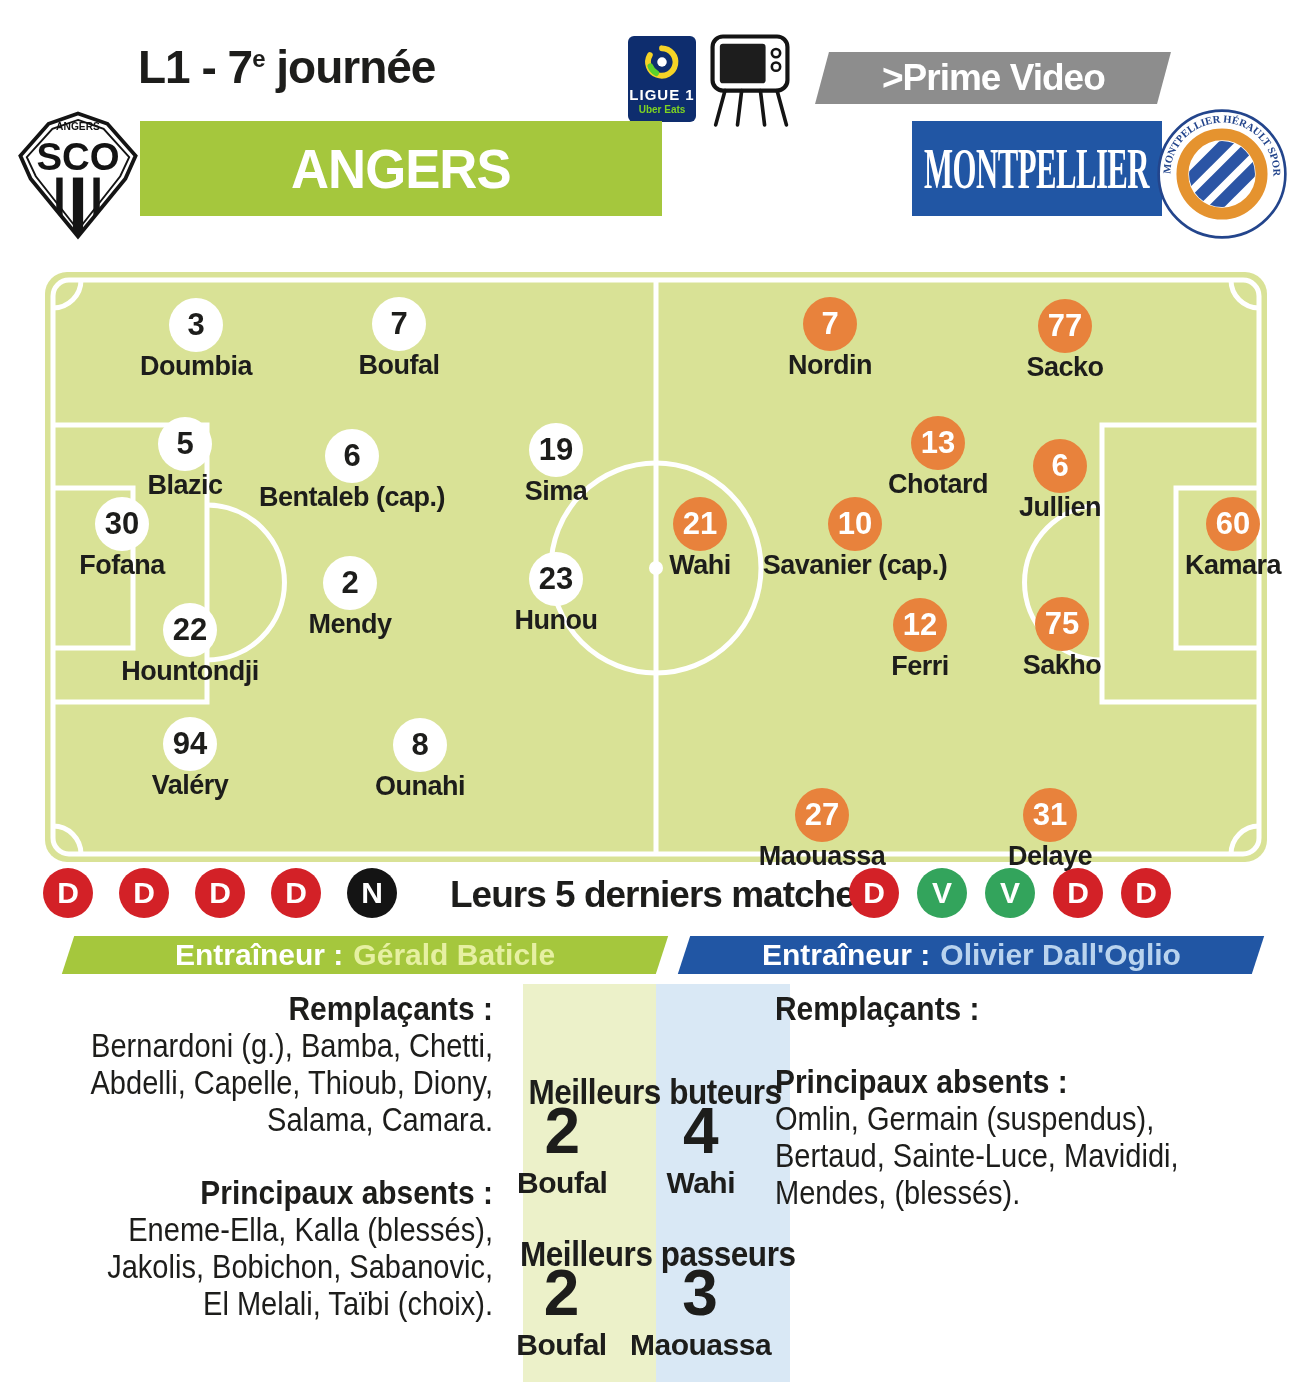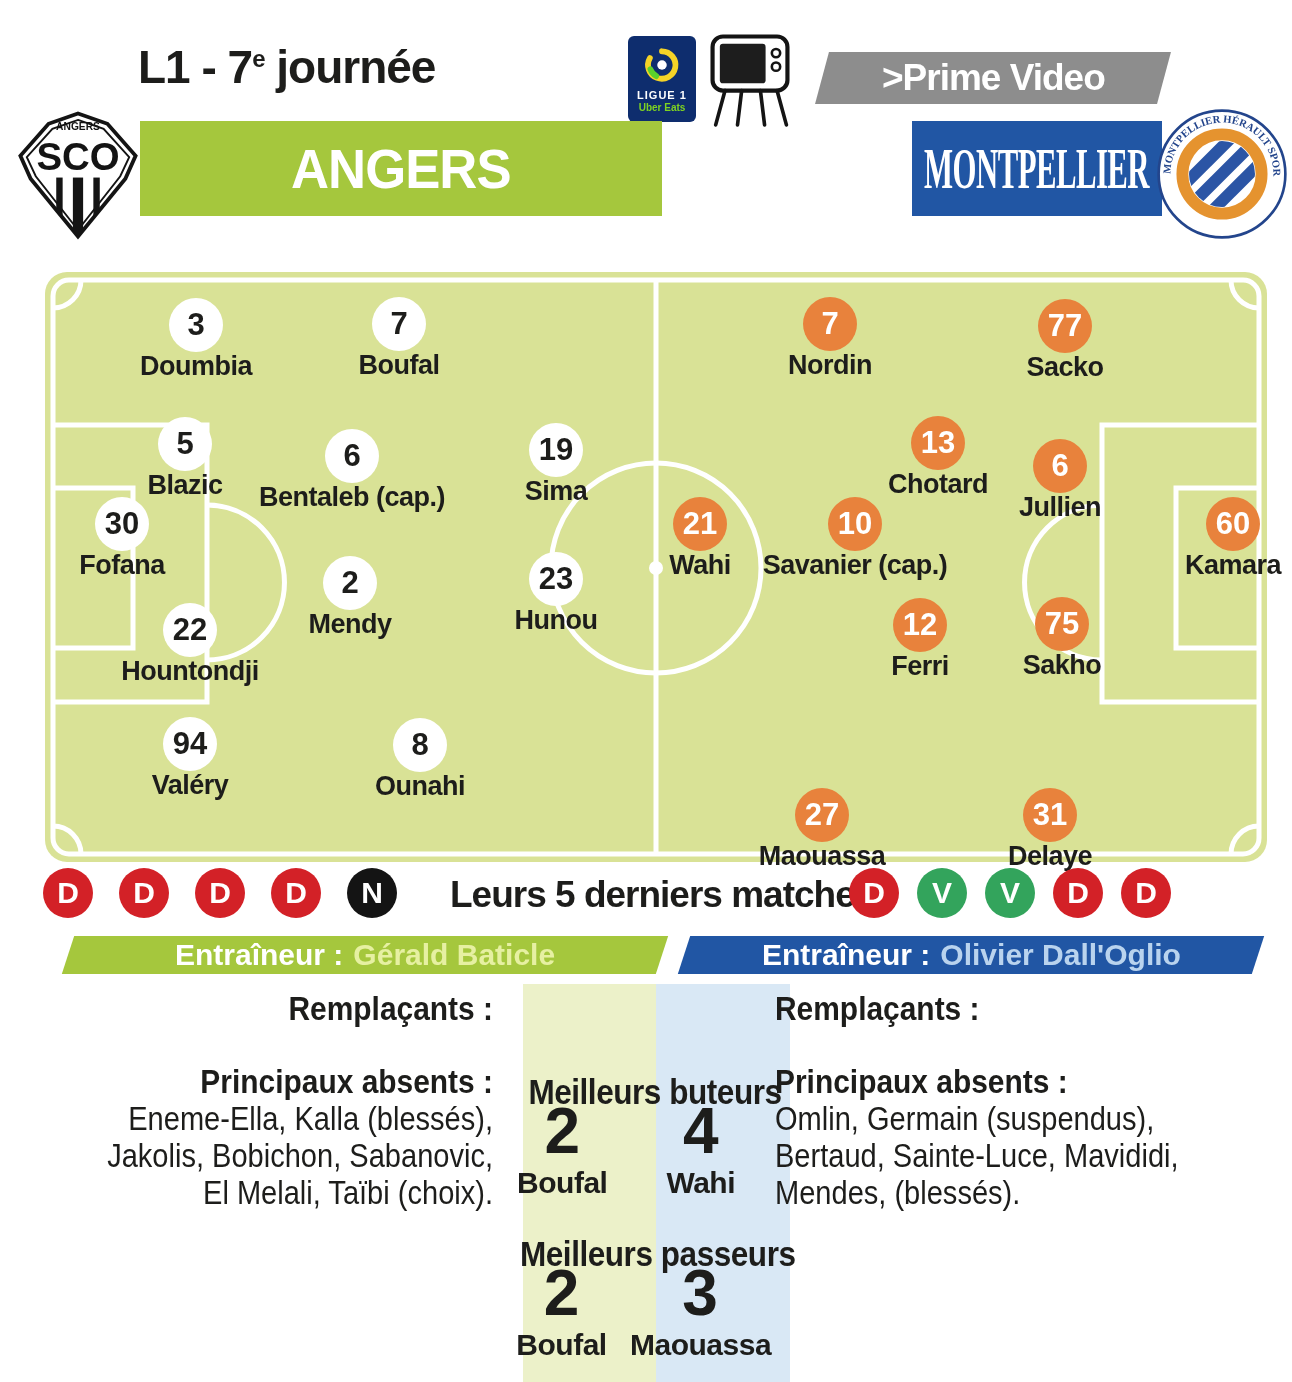--- a/index.html
+++ b/index.html
@@ -4,21 +4,21 @@
 <style>
   html,body{margin:0;padding:0;background:#fff;}
   .stage{position:relative;width:1292px;height:1382px;background:#fff;overflow:hidden;
          font-family:"Liberation Sans",sans-serif;color:#1d1d1b;}
 
   
   .comp-title{position:absolute;left:128px;top:40px;font-size:46px;font-weight:bold;letter-spacing:-1px;margin-left:10px;}
   .comp-title .sup{font-size:24px;vertical-align:16px;}
   .l1-badge{position:absolute;left:628px;top:36px;width:68px;height:86px;background:#0e2d6e;border-radius:6px;
             display:flex;flex-direction:column;align-items:center;justify-content:center;gap:1px;}
-  .l1-t1{font-size:11px;color:#fff;font-weight:bold;letter-spacing:1px;}
+  .l1-t1{font-size:15px;color:#fff;font-weight:bold;letter-spacing:1px;}
   .l1-t2{font-size:10px;color:#7ed321;font-weight:bold;}
   .tv-wrap{position:absolute;left:698px;top:24px;}
   .prime{position:absolute;left:822px;top:52px;width:342px;height:52px;background:#8d8d8d;
          transform:skewX(-15deg);display:flex;align-items:center;justify-content:center;}
   .prime span{transform:skewX(15deg);font-size:37px;font-weight:bold;color:#fff;white-space:nowrap;letter-spacing:-1px;}
 
   
   .bar{position:absolute;top:121px;height:95px;display:flex;align-items:center;justify-content:center;}
   .bar-home{left:140px;width:522px;background:#a5c73d;}
   .bar-time{left:662px;width:250px;background:#0c0c0c;}
@@ -311,20 +311,25 @@
       <span class="lbl">Entraîneur :</span>
       <span class="nm">Olivier Dall'Oglio</span>
     </span>
   </div>
 
   <div class="strip strip-green"></div>
   <div class="strip strip-blue"></div>
 
   <div class="col col-left">
     <div class="hd">Remplaçants :</div>
+    <div id="home-subs-lines">
+        <div class="line">Bernardoni (g.), Bamba, Chetti,</div>
+        <div class="line">Abdelli, Capelle, Thioub, Diony,</div>
+        <div class="line">Salama, Camara.</div>
+      </div>
     <div class="hd blk2">Principaux absents :</div>
     <div id="home-absents-lines">
         <div class="line">Eneme-Ella, Kalla (blessés),</div>
         <div class="line">Jakolis, Bobichon, Sabanovic,</div>
         <div class="line">El Melali, Taïbi (choix).</div>
       </div>
   </div>
 
   <div class="col col-right">
     <div class="hd">Remplaçants :</div>

